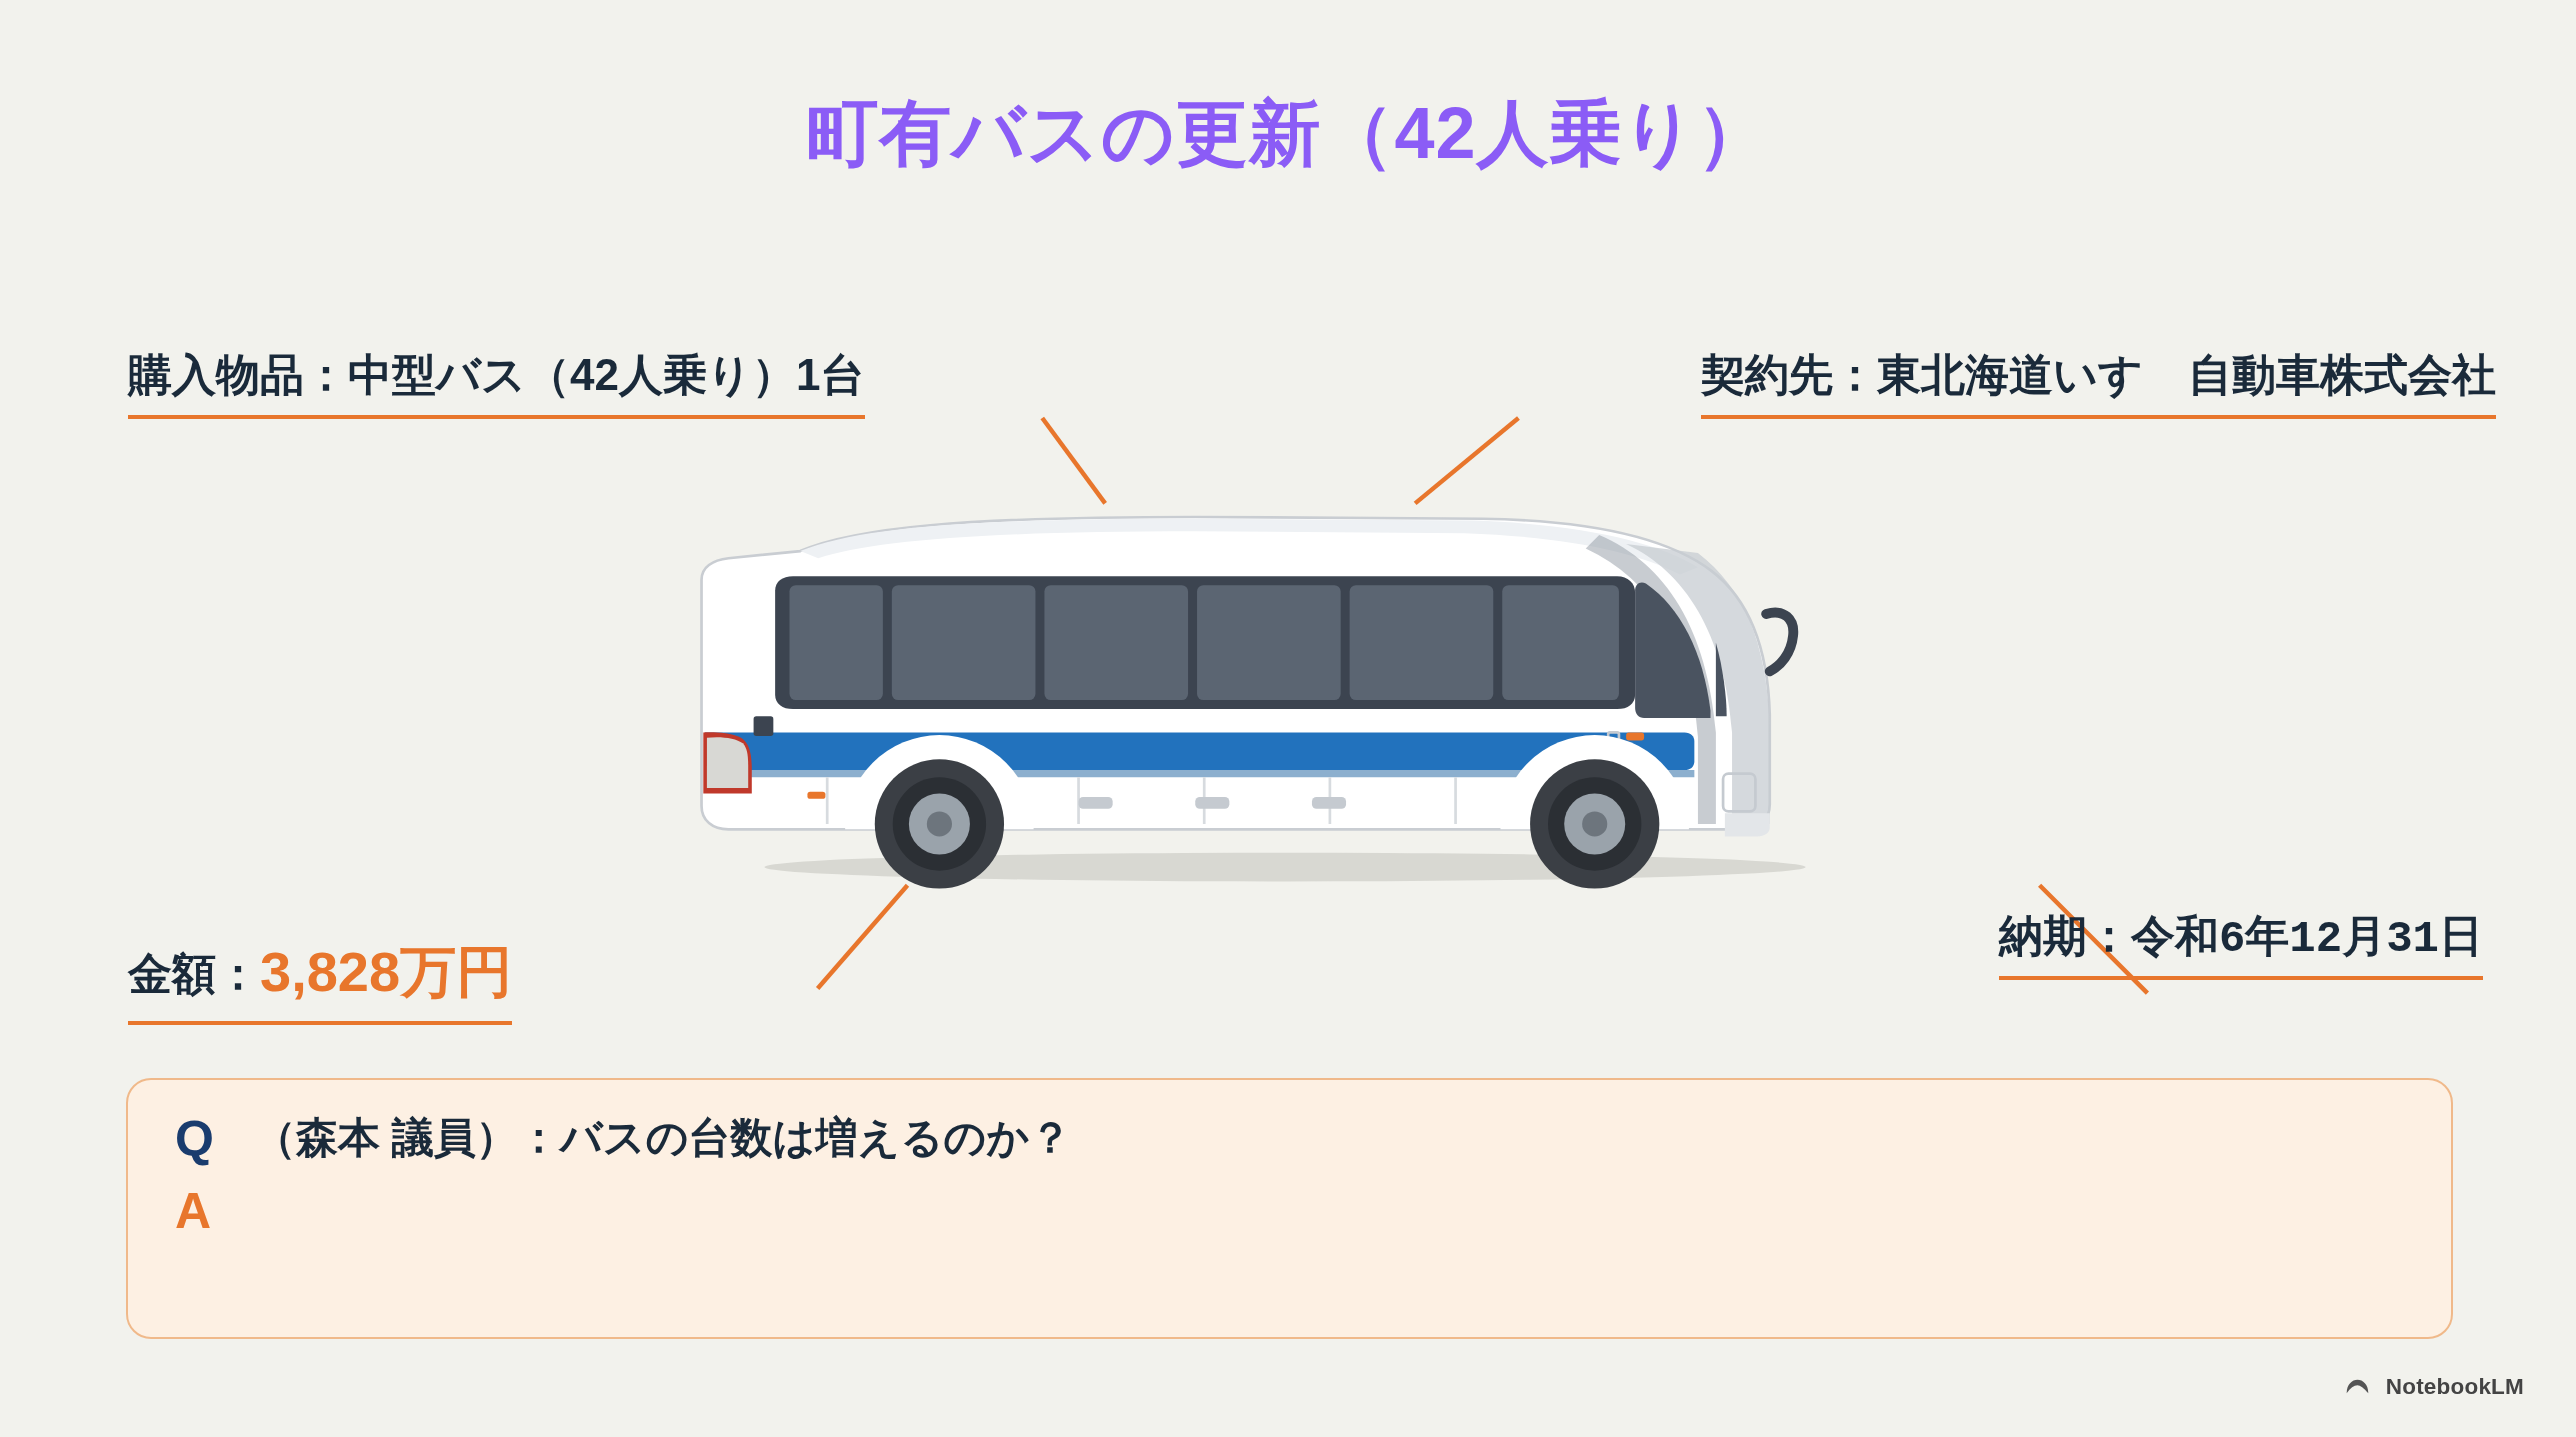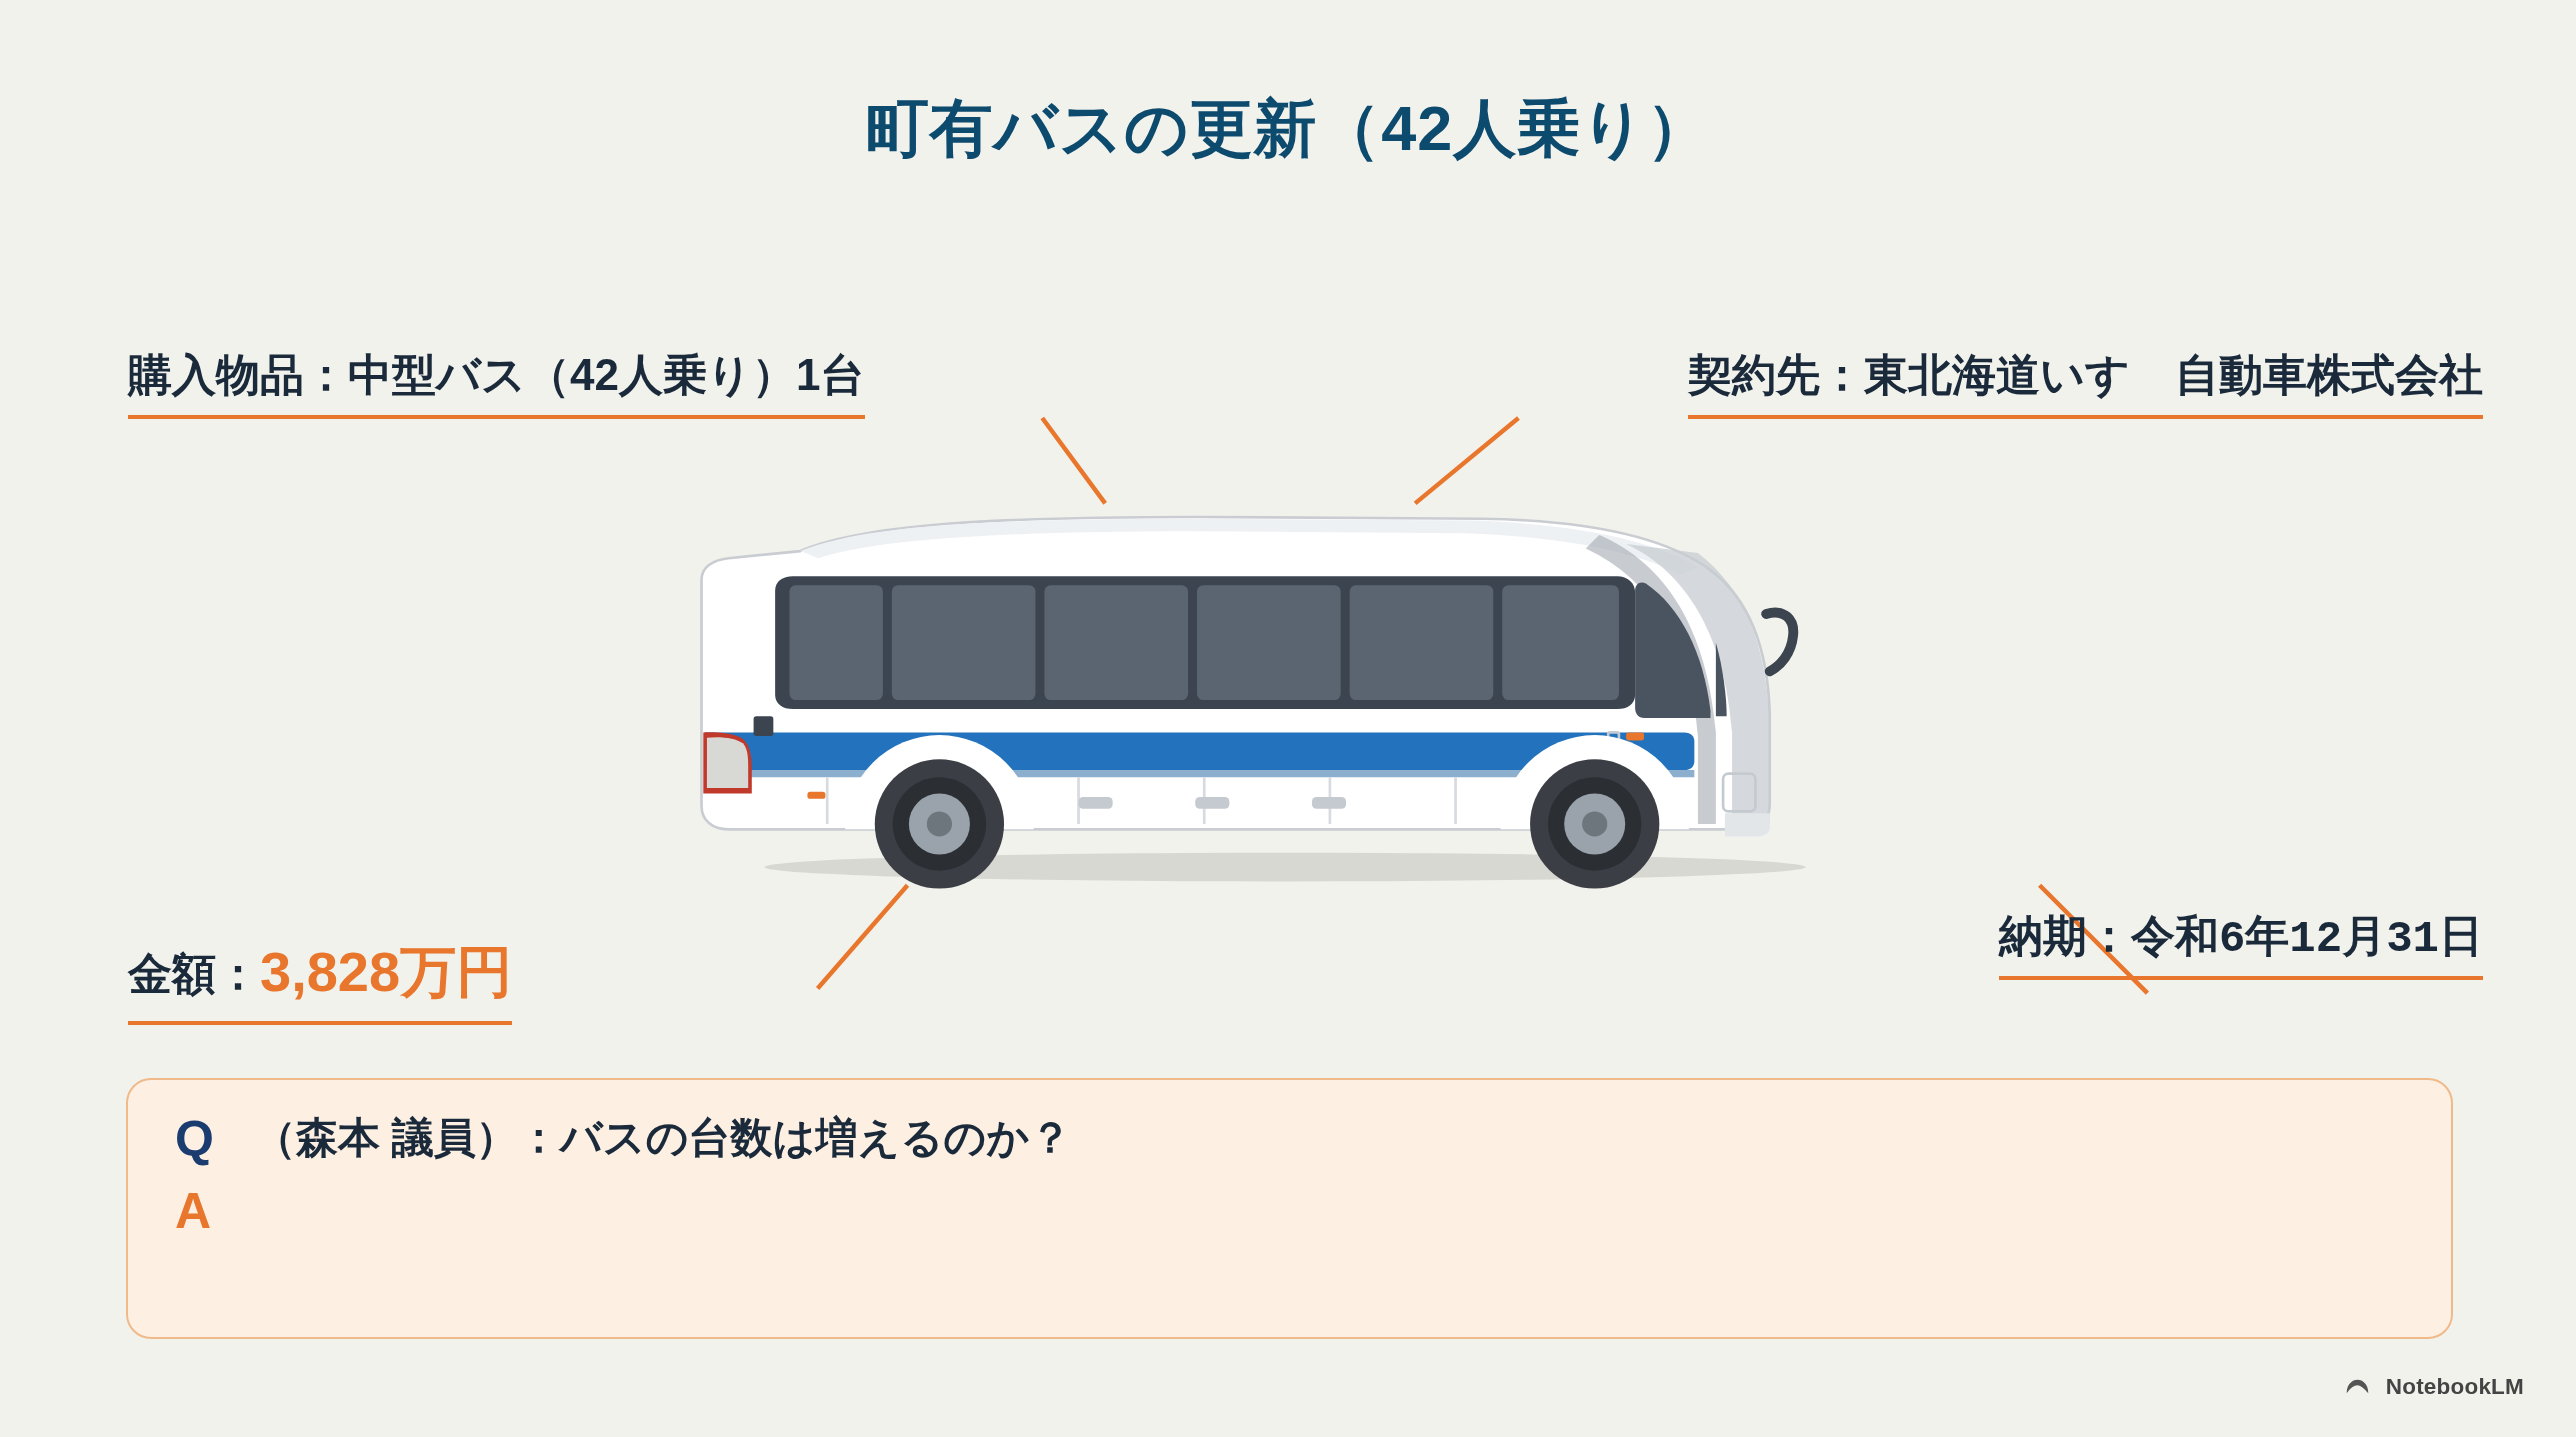--- a/index.html
+++ b/index.html
@@ -19,23 +19,23 @@
     inset: 0;
   }
 
   
   .title {
     position: absolute;
     top: 86px;
     left: 0;
     width: 2576px;
     text-align: center;
-    font-size: 63px;
-    font-weight: bold;
-    color: #0c4a6e;
+    font-size: 72px;
+    font-weight: bold;
+    color: #8b5cf6;
     letter-spacing: 0.9px;
     white-space: nowrap;
   }
 
   
   .callout {
     position: absolute;
     font-size: 44px;
     font-weight: bold;
     color: #1a2a3a;
@@ -51,21 +51,21 @@
     width: 100%;
   }
   .callout-left { text-align: center; }
   .callout-right { text-align: right; }
 
   #callout-item {
     left: 128px;
     top: 346px;
   }
   #callout-contract {
-    right: 93px;
+    right: 80px;
     top: 346px;
   }
   #callout-amount {
     left: 128px;
     top: 899px;
     margin-top: 36px;
   }
   #callout-amount .amount-value {
     color: #e8762c;
     font-size: 56px;

